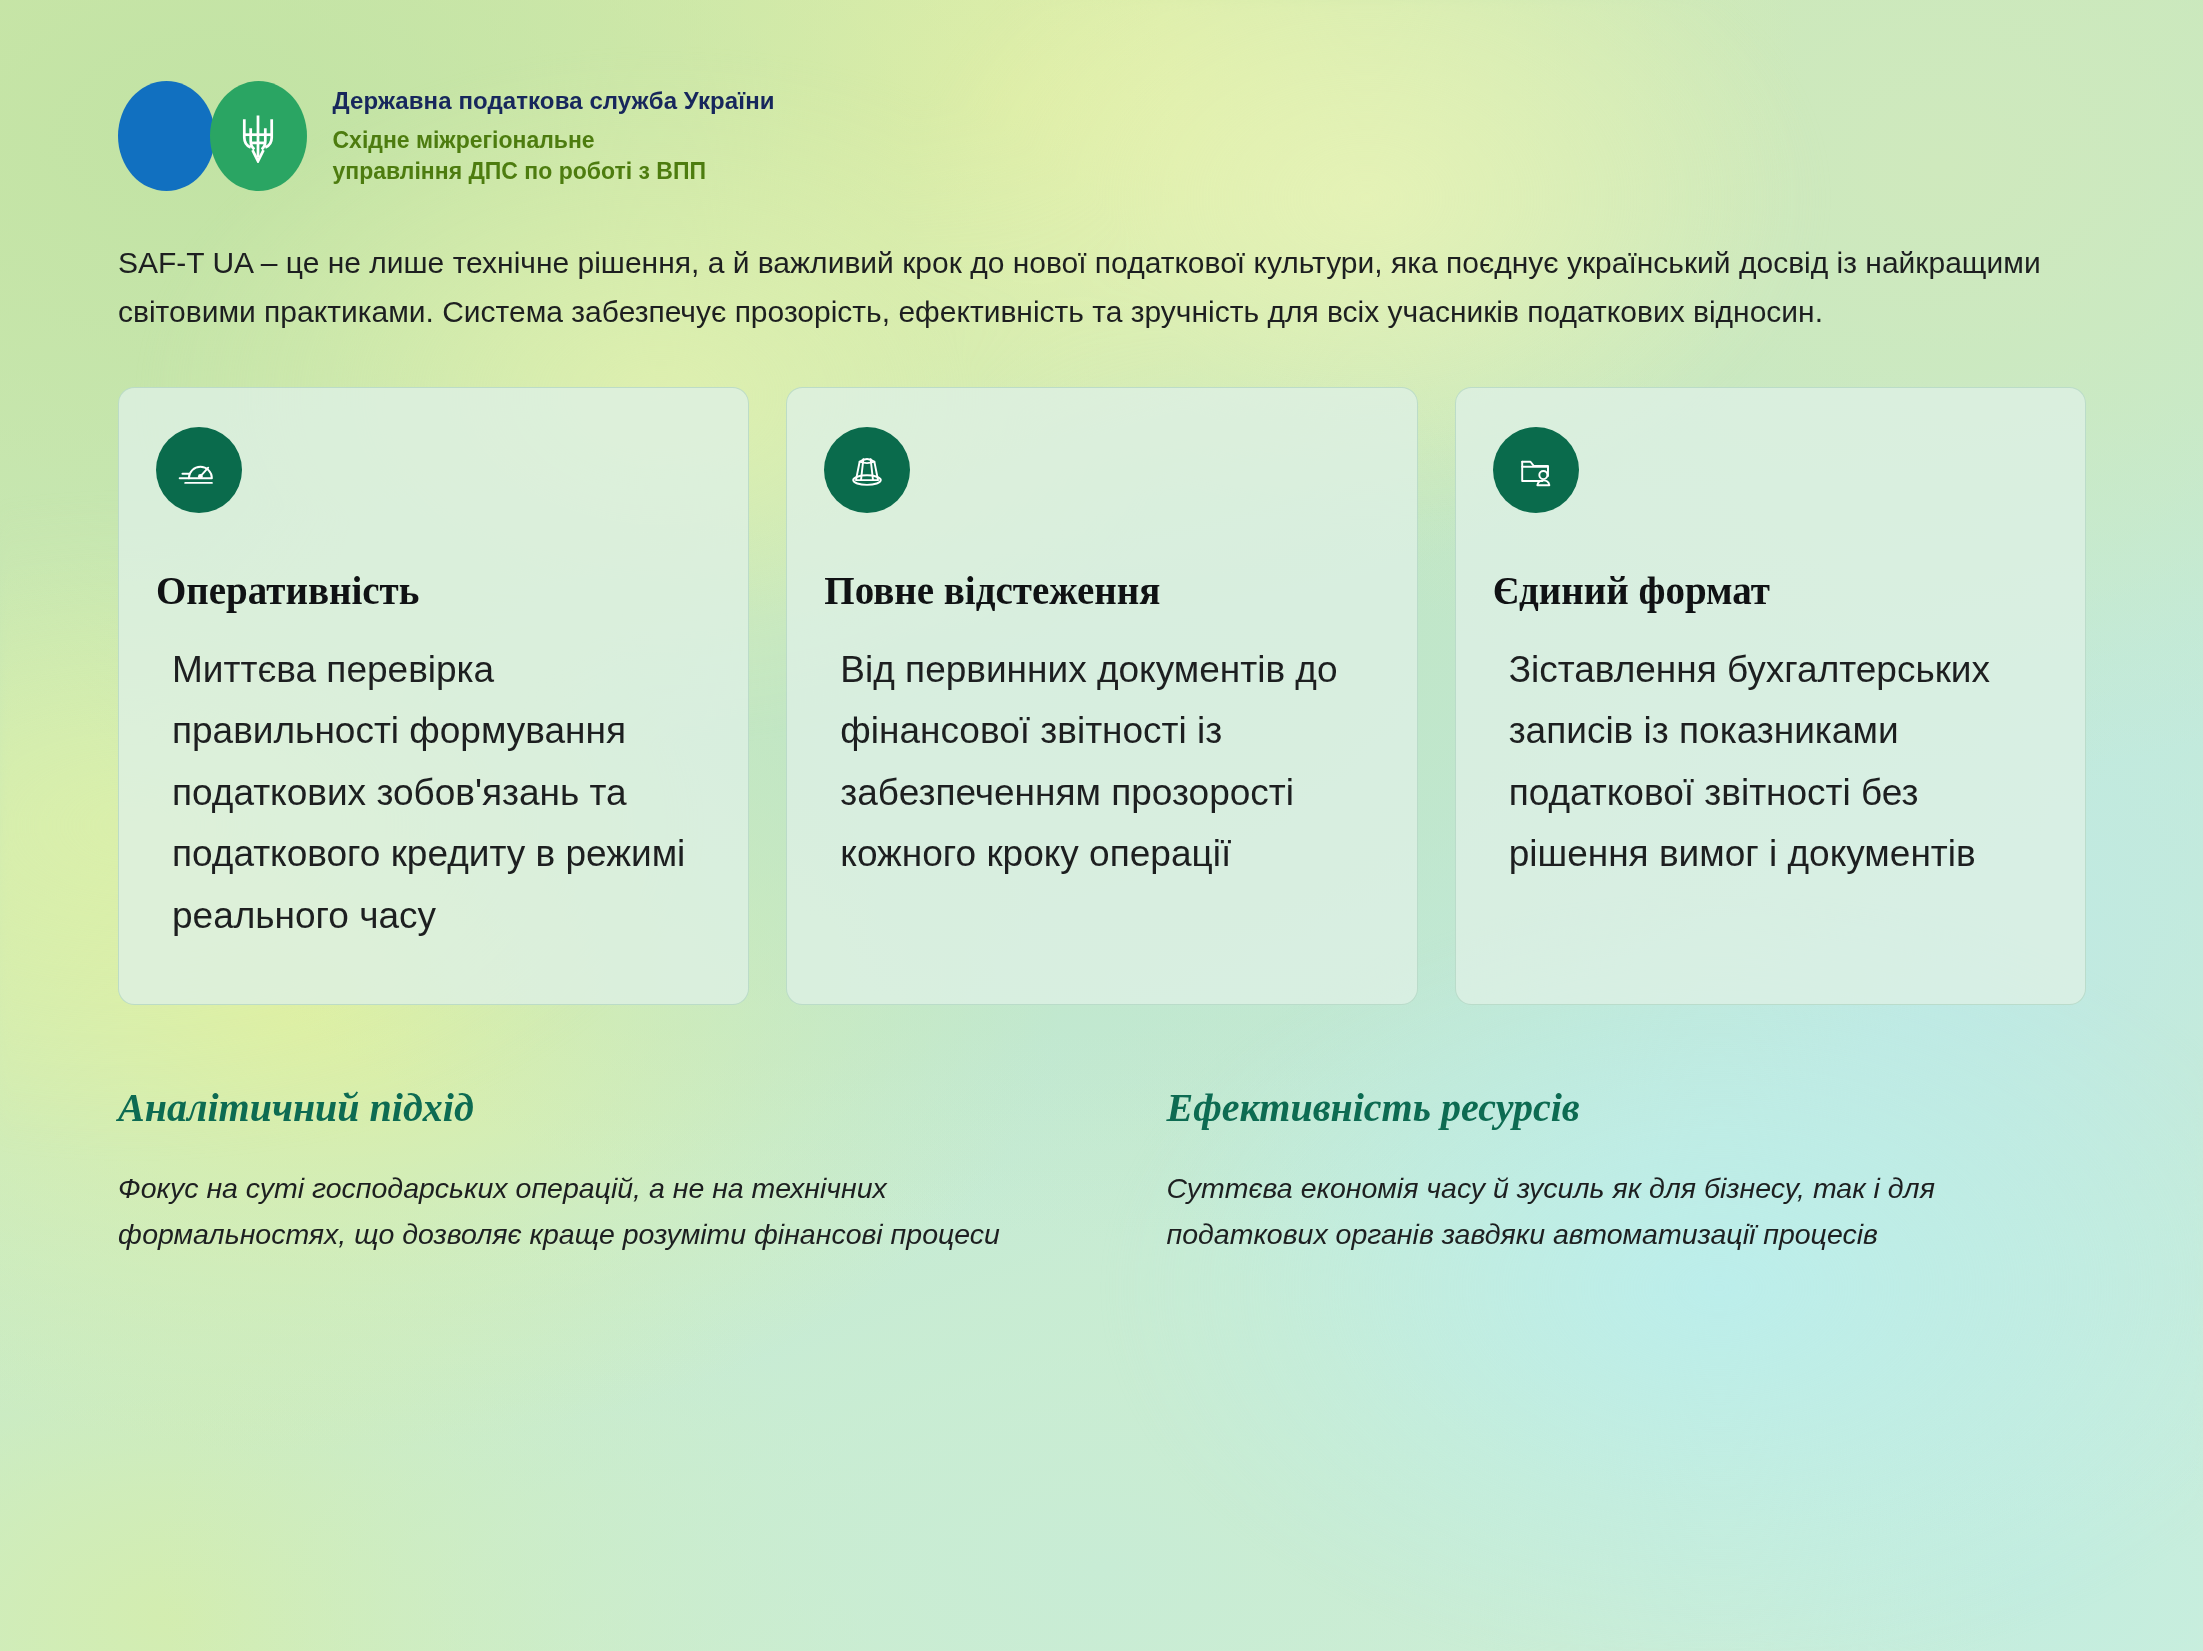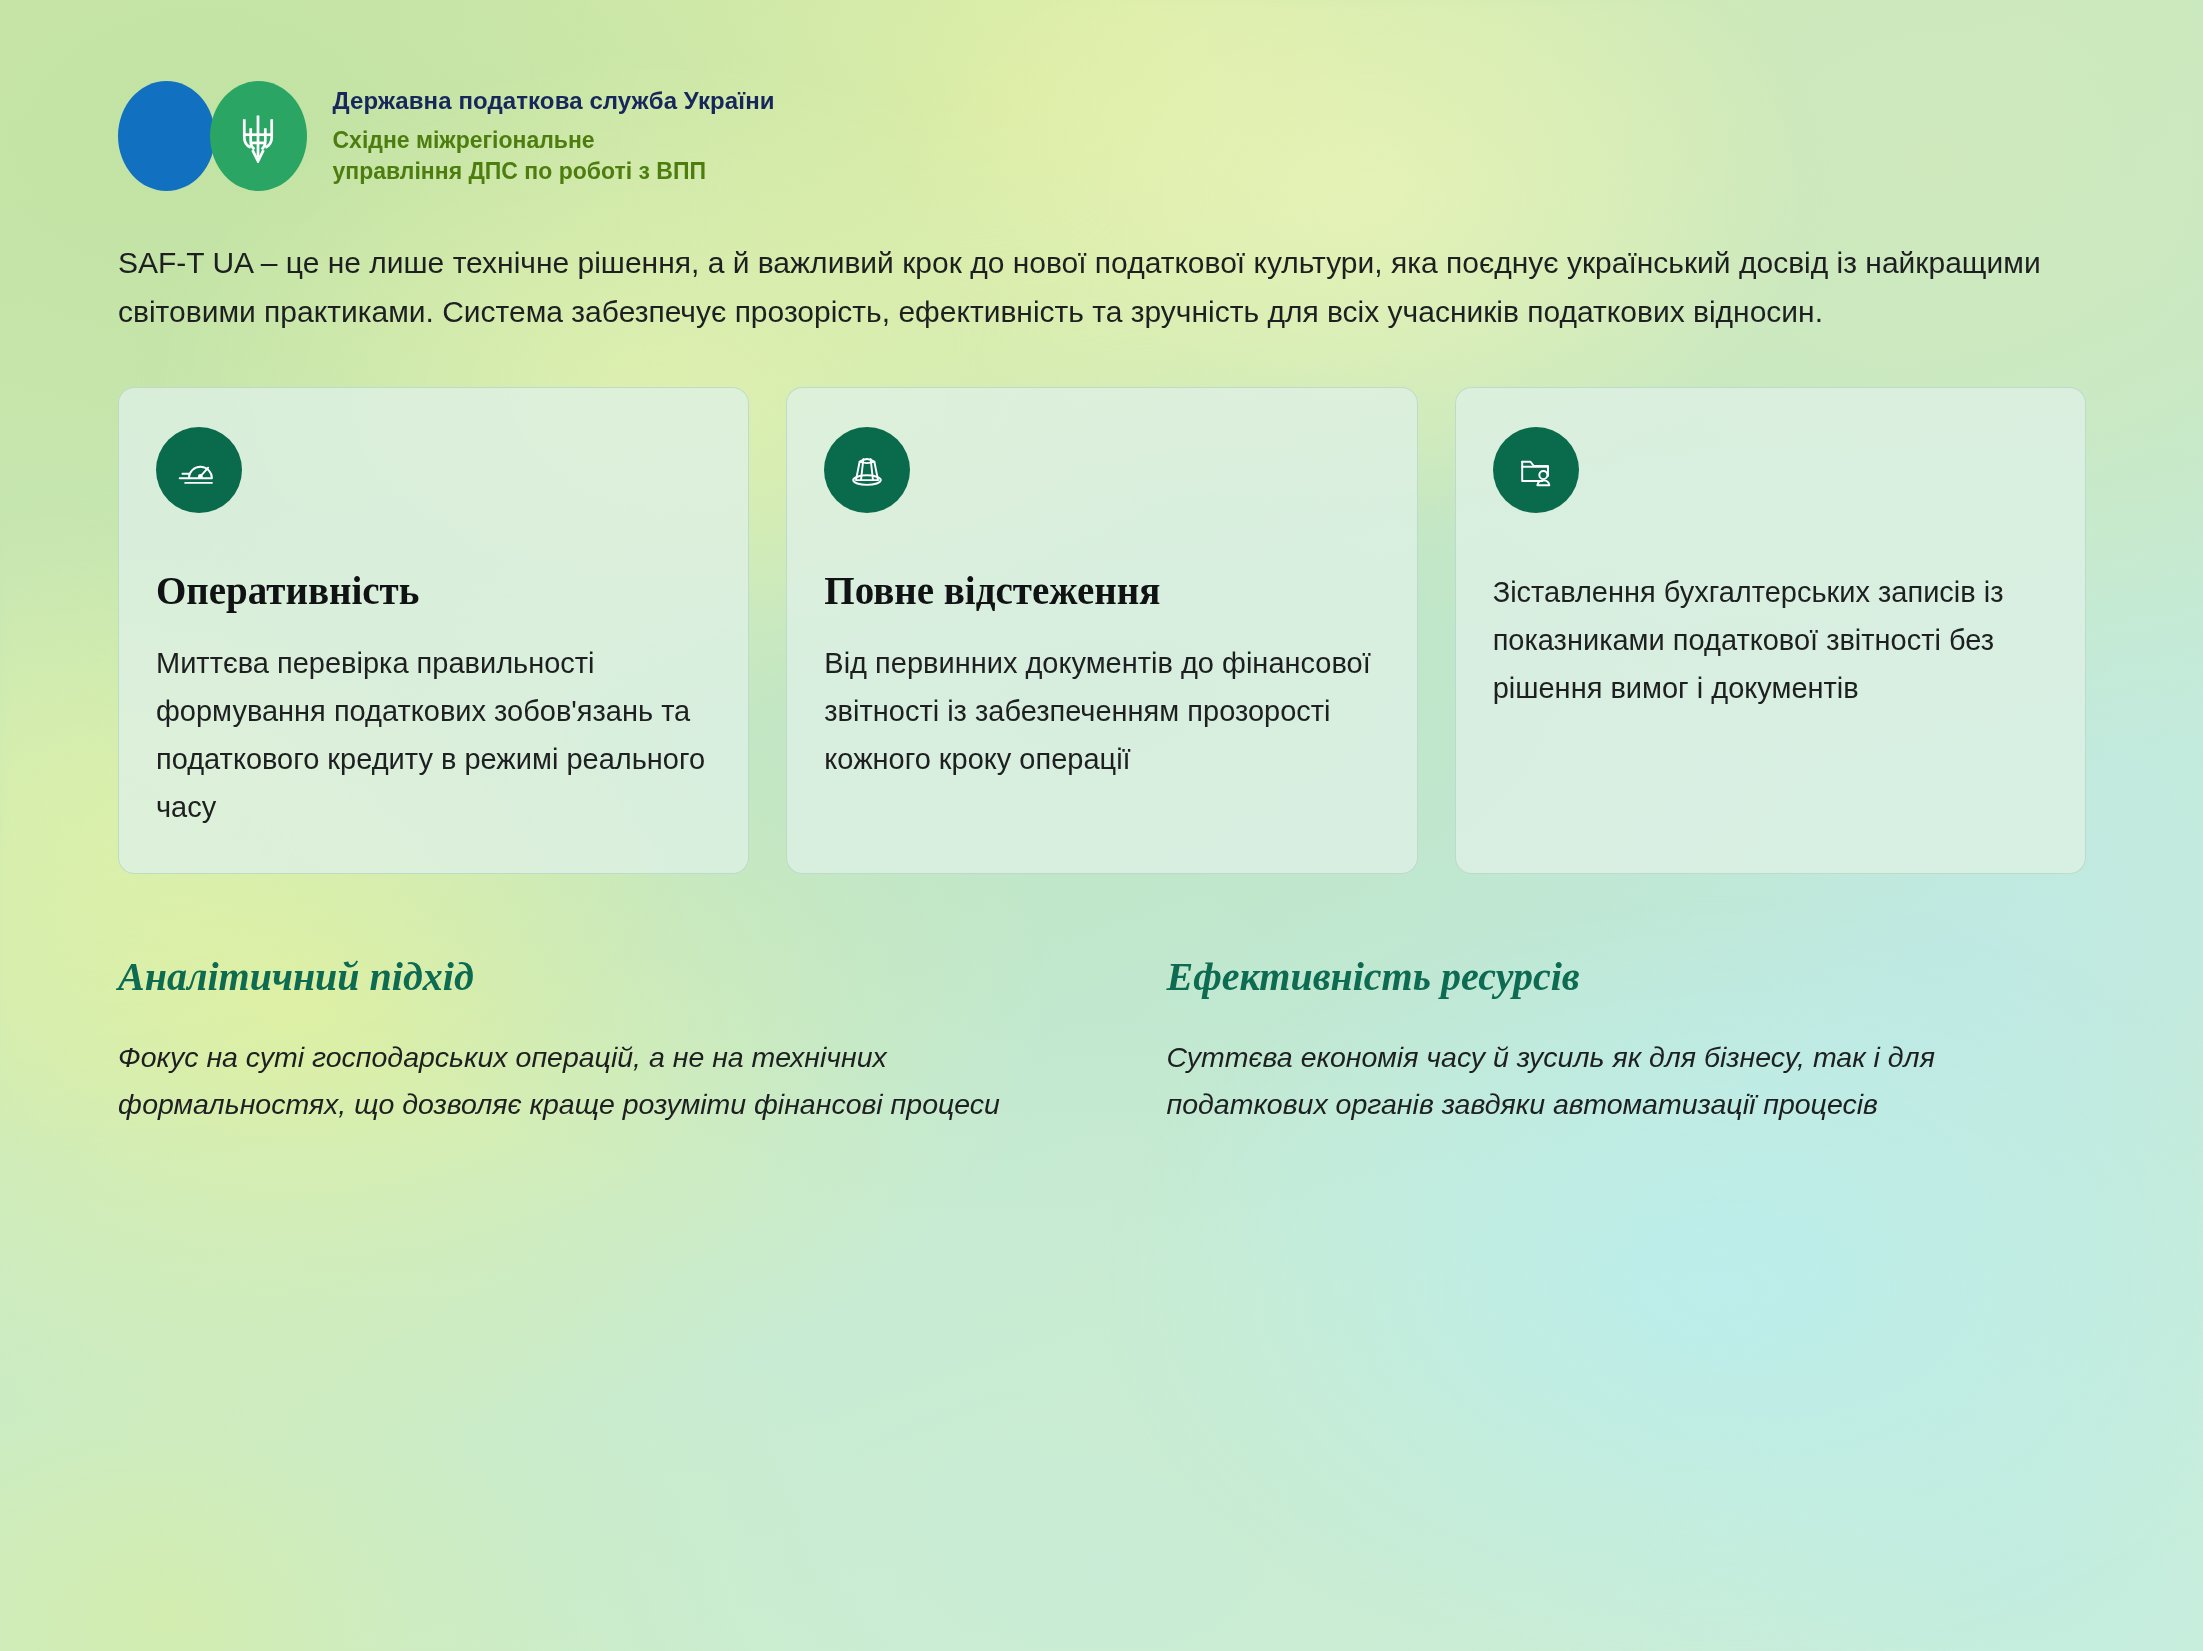--- a/index.html
+++ b/index.html
@@ -144,24 +144,24 @@
   .card-icon svg { display: block; }
   .card-title {
     font-family: "Liberation Serif", serif;
     font-weight: bold;
     font-size: 39px;
     line-height: 1.2;
     color: #101214;
     margin: 0 0 24px 0;
   }
   .card-body {
-    font-size: 29px;
+    font-size: 37px;
     line-height: 1.66;
     color: #1d1f20;
-    margin: 0;
+    margin: 16px;
   }
 
   
   .bottom {
     display: flex;
     gap: 129px;
     margin-top: 79px;
     font-style: italic;
   }
   .bottom-col {
@@ -258,20 +258,21 @@
         <svg width="46" height="46" viewBox="0 0 50 50">
           <g fill="none" stroke="#ffffff" stroke-width="2.1" stroke-linecap="round" stroke-linejoin="round">
             <path d="M10 16 h9 l3.5 4.5 h15.5 v4"></path>
             <path d="M10 16 v21 h22"></path>
             <path d="M10 21.5 h28 v10"></path>
             <circle cx="33" cy="30.5" r="4.4"></circle>
             <path d="M26.5 41.5 a6.6 6.6 0 0 1 13 0 Z"></path>
           </g>
         </svg>
       </div>
+      <h2 class="card-title">Єдиний формат</h2>
       <p class="card-body">Зіставлення бухгалтерських записів із показниками податкової звітності без рішення вимог і документів</p>
     </div>
 
   </div>
 
   <div class="bottom">
     <div class="bottom-col">
       <h3 class="bottom-title">Аналітичний підхід</h3>
       <p class="bottom-body">Фокус на суті господарських операцій, а не на технічних формальностях, що дозволяє краще розуміти фінансові процеси</p>
     </div>

